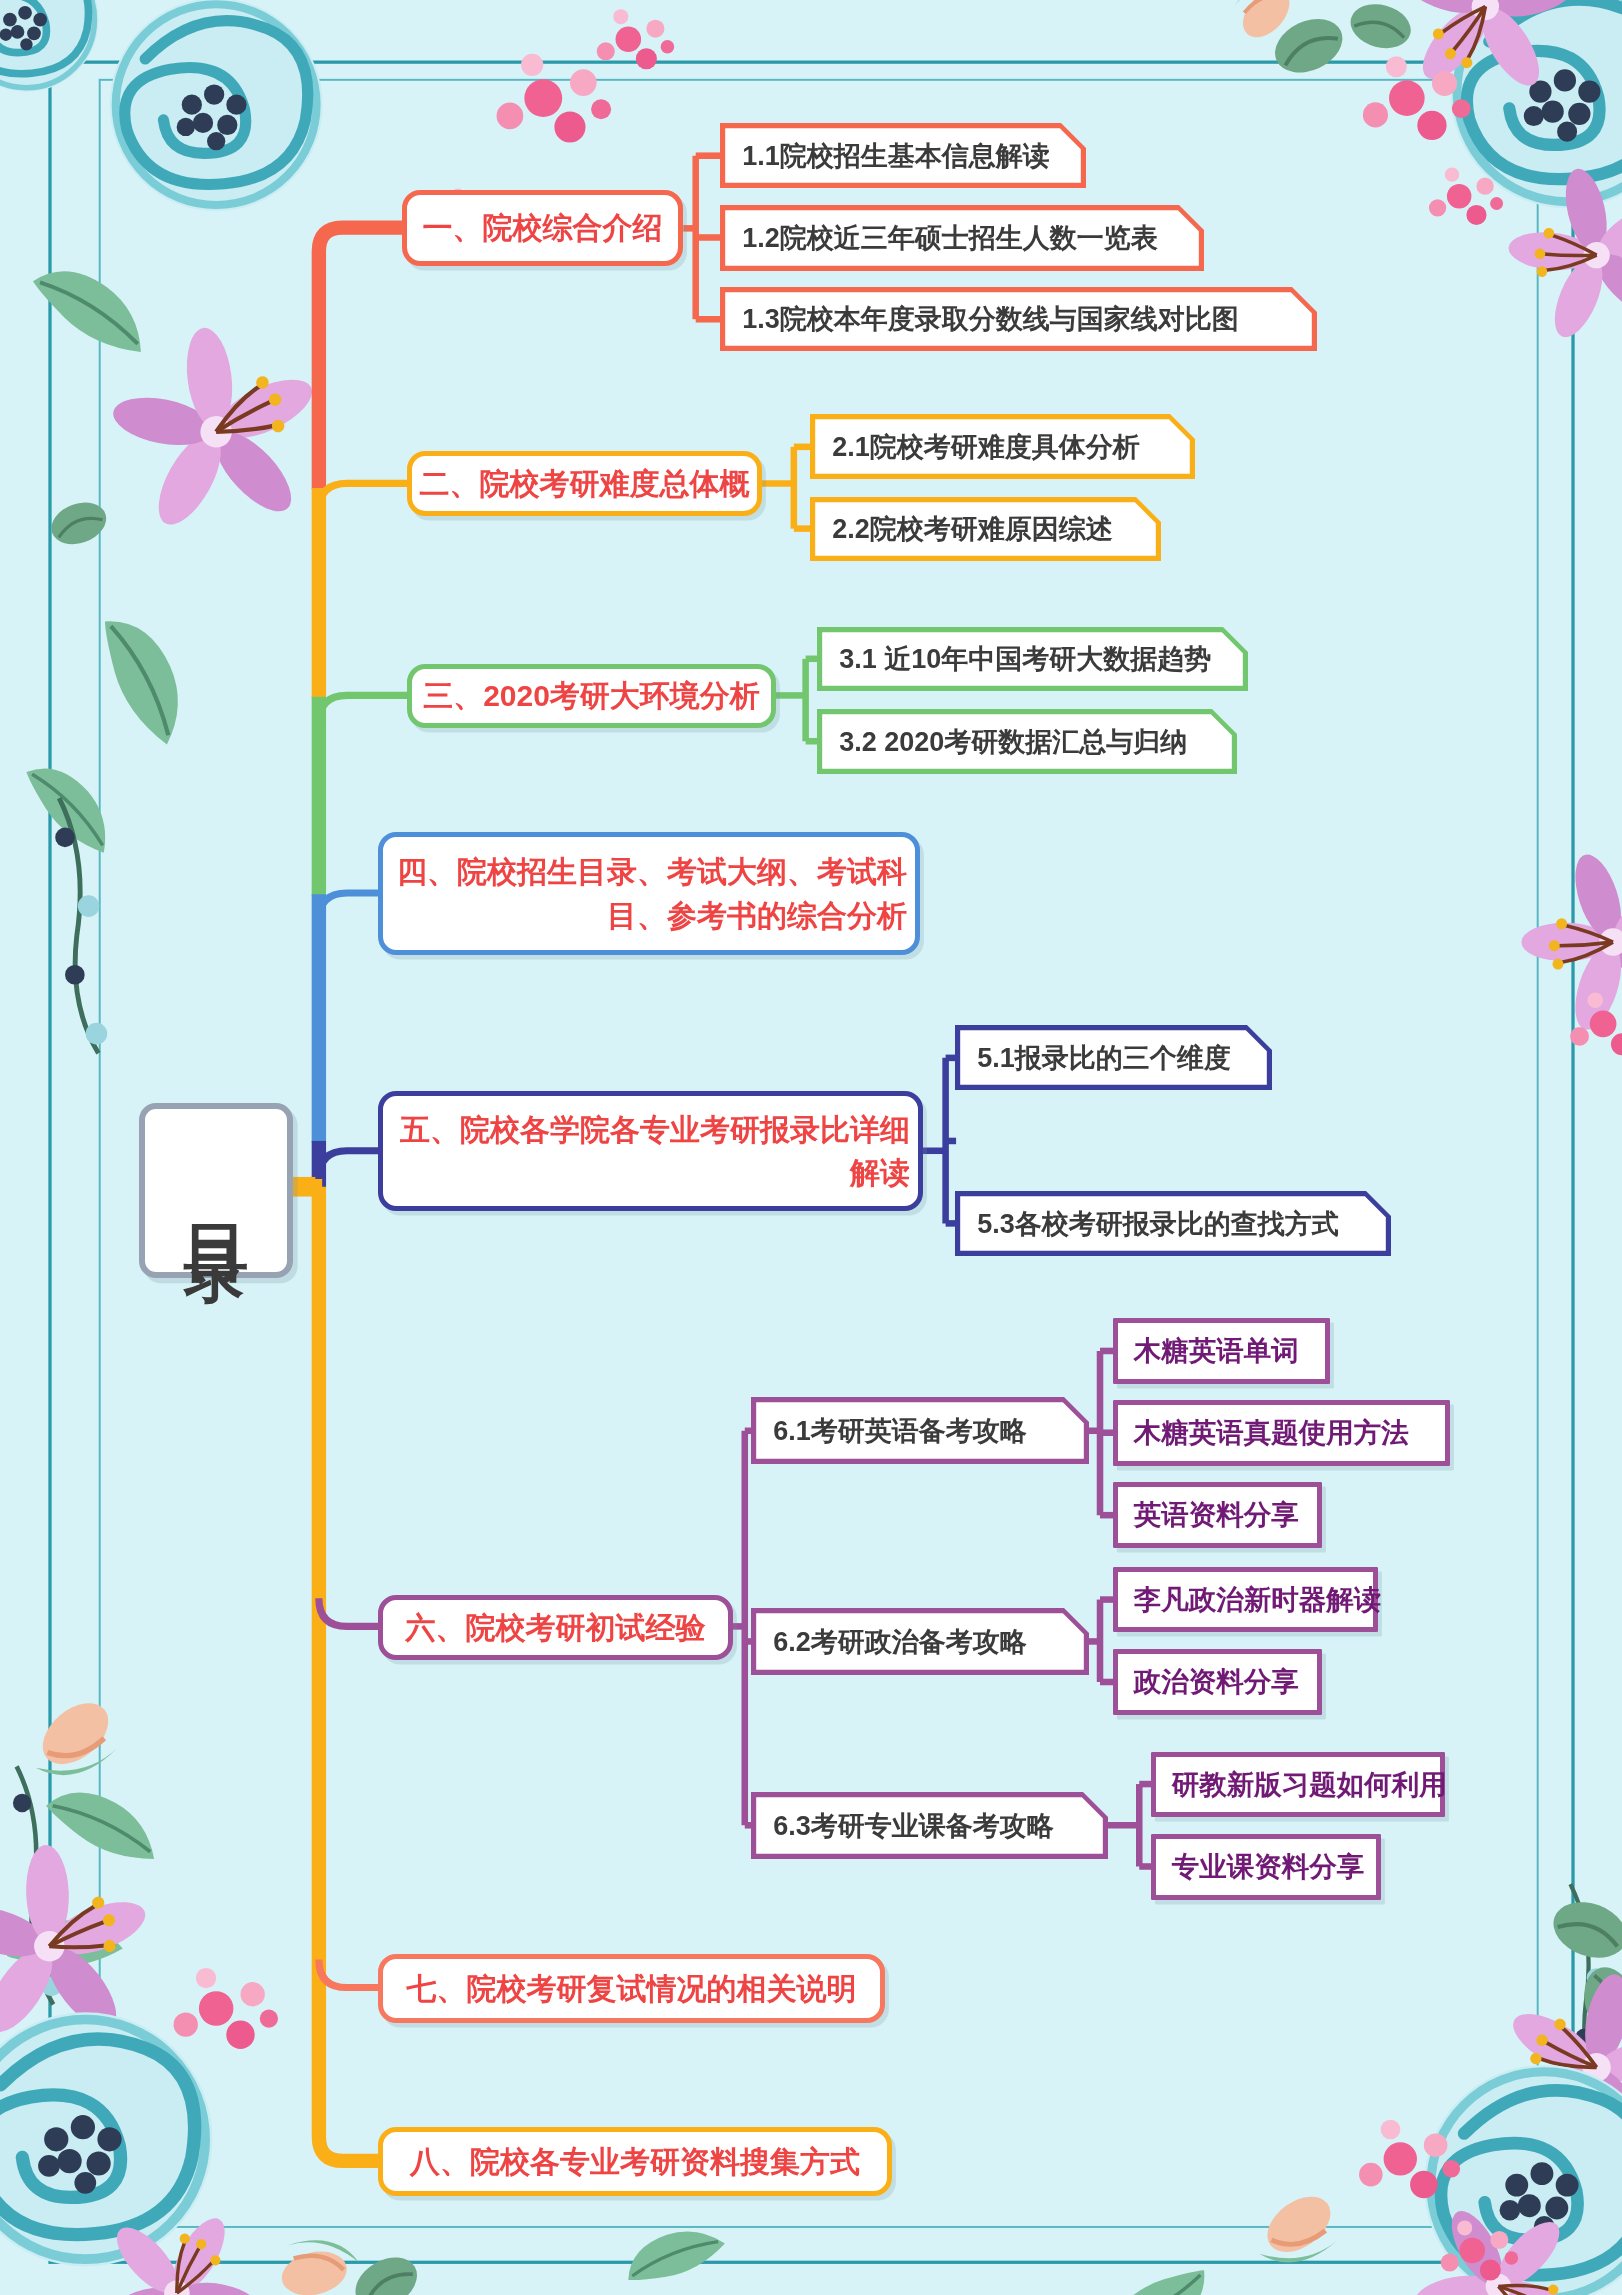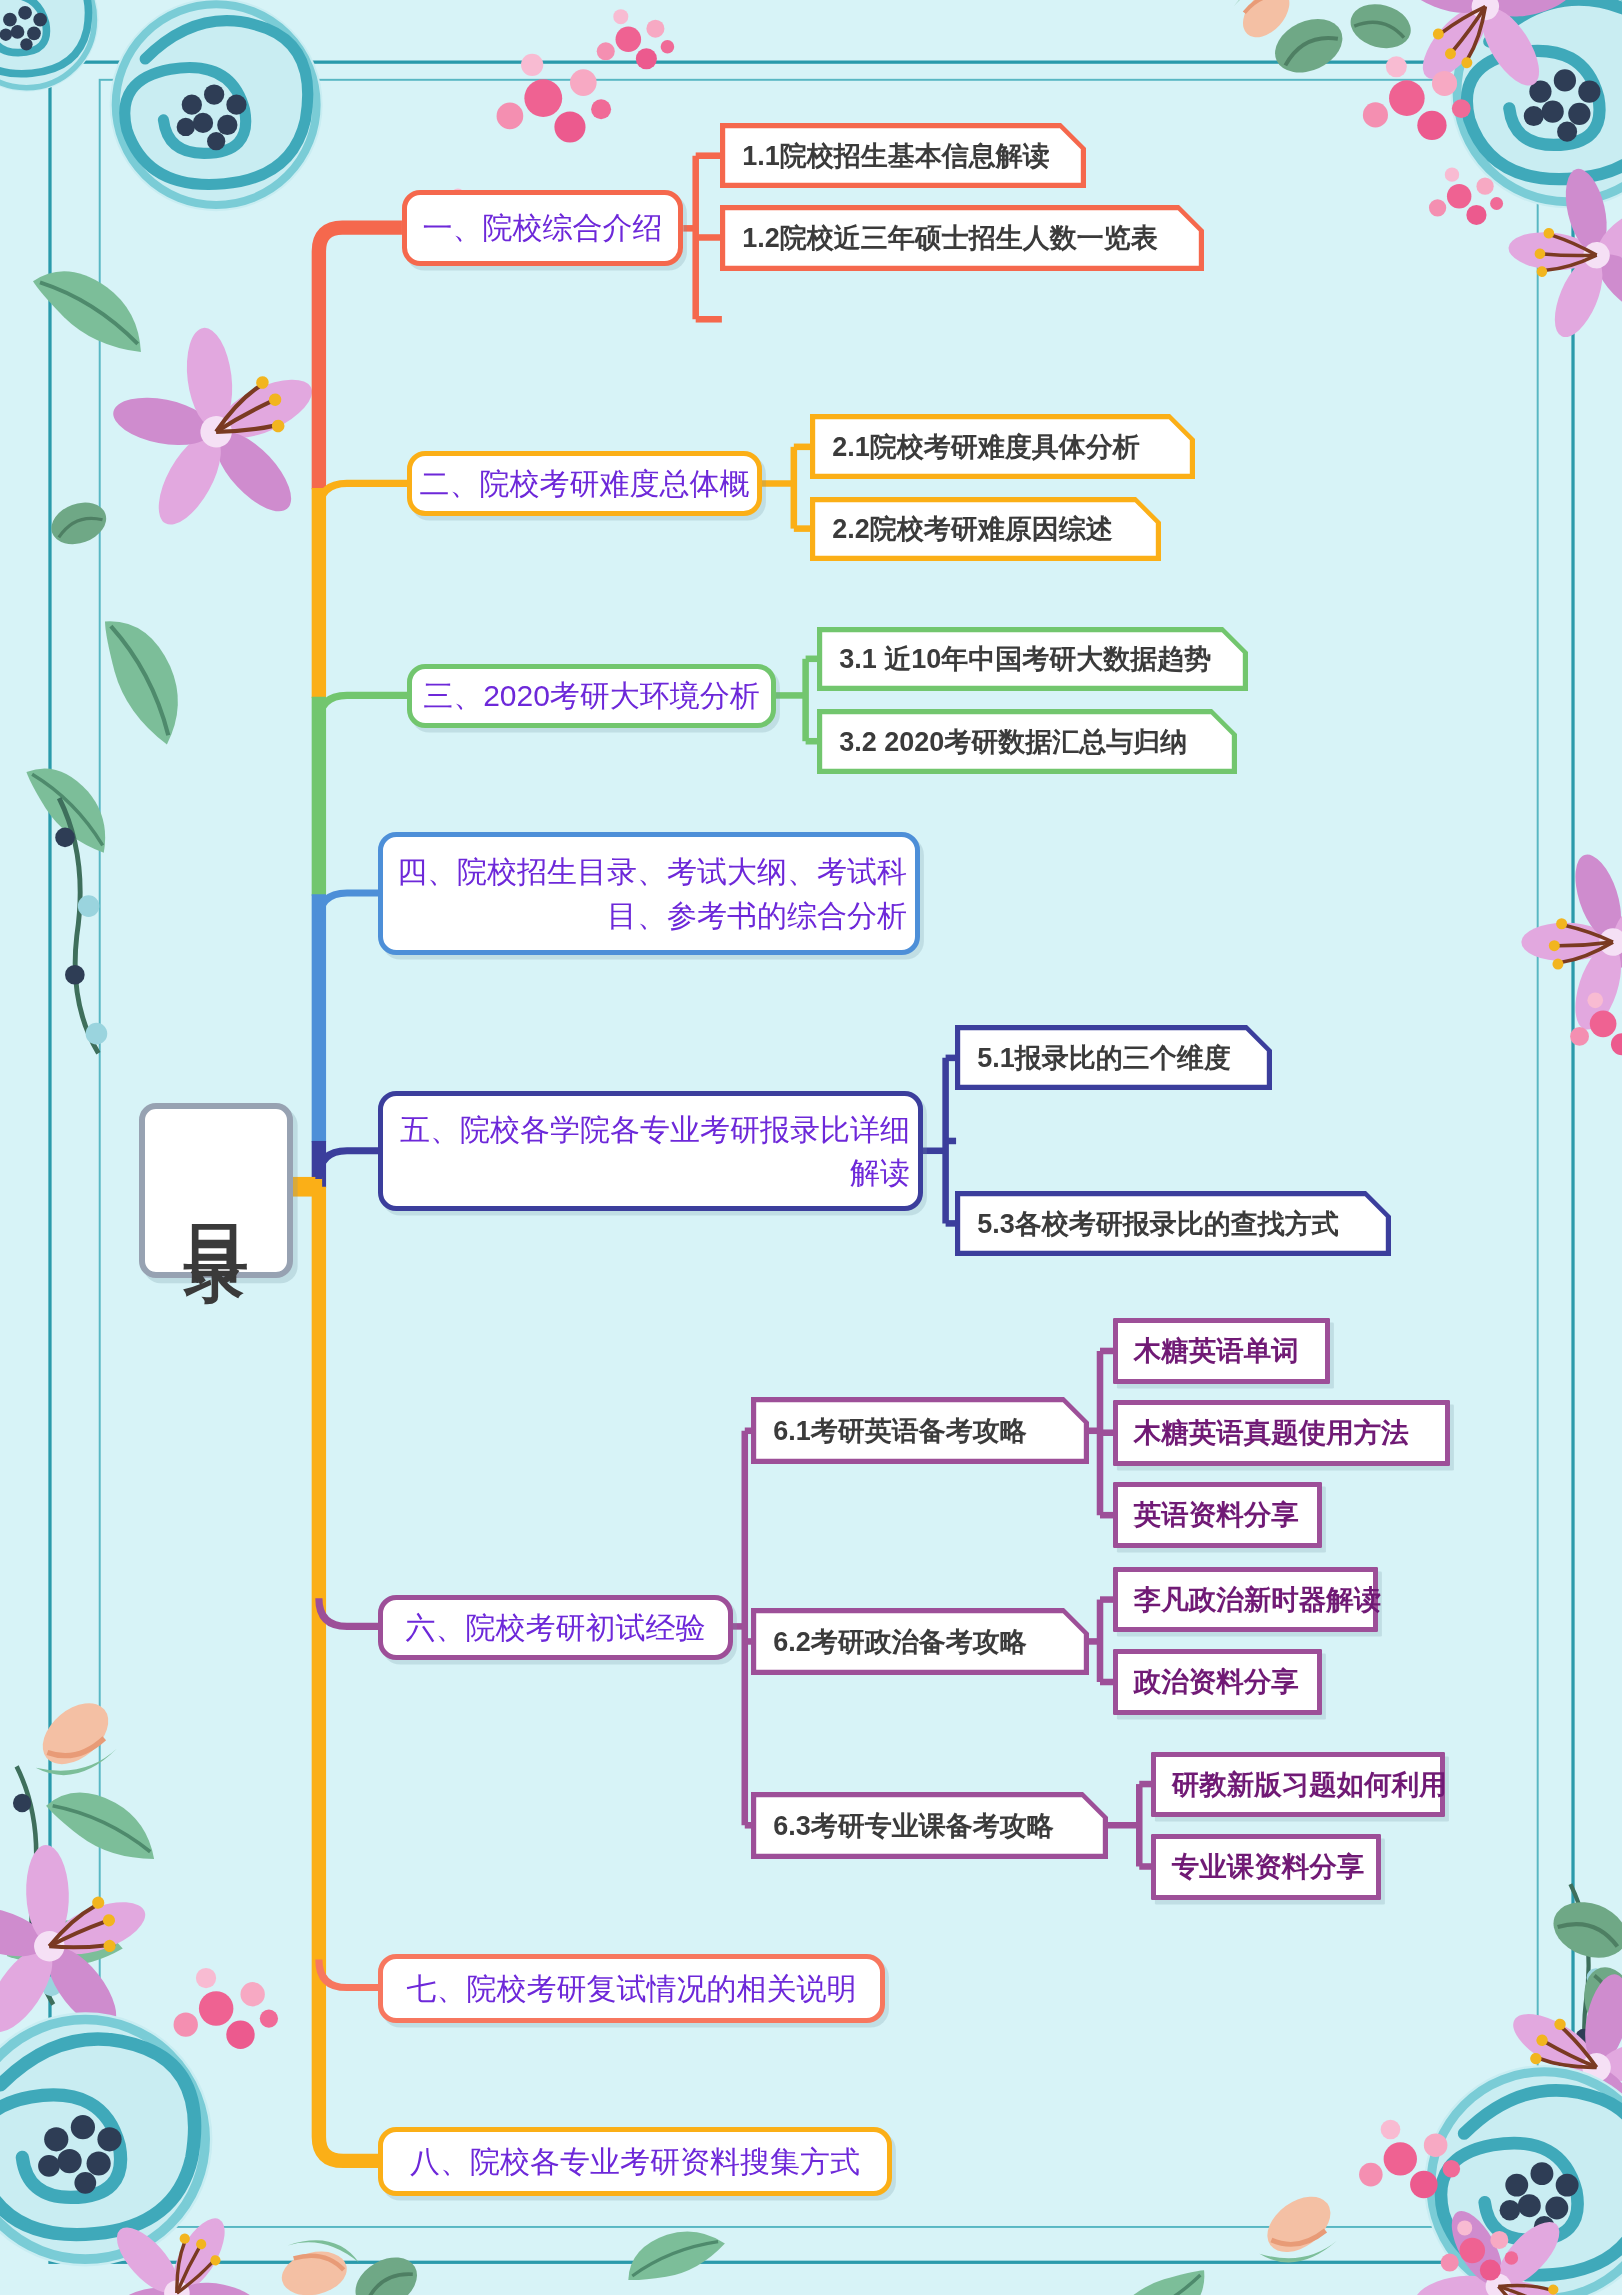--- a/index.html
+++ b/index.html
@@ -7,21 +7,21 @@
     position:relative;width:1623px;height:2295px;overflow:hidden;
     background:#D7F3F7;
     font-family:"Liberation Sans","DejaVu Sans",sans-serif;
   }
   svg.layer{position:absolute;left:0;top:0;width:1623px;height:2295px;}
   
   .topic{
     position:absolute;box-sizing:border-box;background:#fff;
     border:5.9px solid var(--c);border-radius:18.3px;
     display:flex;align-items:center;justify-content:center;
-    font-size:30px;font-weight:400;color:#6d28d9;line-height:1.45;
+    font-size:30px;font-weight:700;color:#ef4444;line-height:1.45;
     box-shadow:3.9px 4.6px 0 rgba(115,150,165,.22);
     white-space:nowrap;
   }
   .topic.two{justify-content:flex-start;padding:0 8px;white-space:normal;text-align:right;}
   
   .root{
     position:absolute;box-sizing:border-box;background:#fff;
     border:6.5px solid #97A2B2;border-radius:17px;
     display:flex;align-items:center;justify-content:center;
     font-size:65px;font-weight:700;color:#3A3A3A;
@@ -257,20 +257,23 @@
   <div class="topic" style="left:378px;top:1595px;width:355px;height:65px;--c:#9D4F98;">六、院校考研初试经验</div>
   <div class="topic" style="left:378px;top:1954px;width:507px;height:69px;--c:#F7775F;">七、院校考研复试情况的相关说明</div>
   <div class="topic" style="left:378px;top:2127px;width:514px;height:69px;--c:#FBAF17;">八、院校各专业考研资料搜集方式</div>
 
   <div class="sub" style="left:720px;top:123px;width:366px;height:65px;--c:#F5684D;">
     <div class="in">1.1院校招生基本信息解读</div>
     </div>
   <div class="sub" style="left:720px;top:205px;width:484px;height:66px;--c:#F5684D;">
     <div class="in">1.2院校近三年硕士招生人数一览表</div>
     </div>
+  <div class="sub" style="left:720px;top:287px;width:597px;height:64px;--c:#F5684D;">
+    <div class="in">1.3院校本年度录取分数线与国家线对比图</div>
+    </div>
 
   <div class="sub" style="left:810px;top:414px;width:385px;height:65px;--c:#FBAF17;">
     <div class="in">2.1院校考研难度具体分析</div>
     </div>
   <div class="sub" style="left:810px;top:497px;width:351px;height:64px;--c:#FBAF17;">
     <div class="in">2.2院校考研难原因综述</div>
     </div>
 
   <div class="sub" style="left:817px;top:627px;width:431px;height:64px;--c:#72C66E;">
     <div class="in">3.1 近10年中国考研大数据趋势</div>

